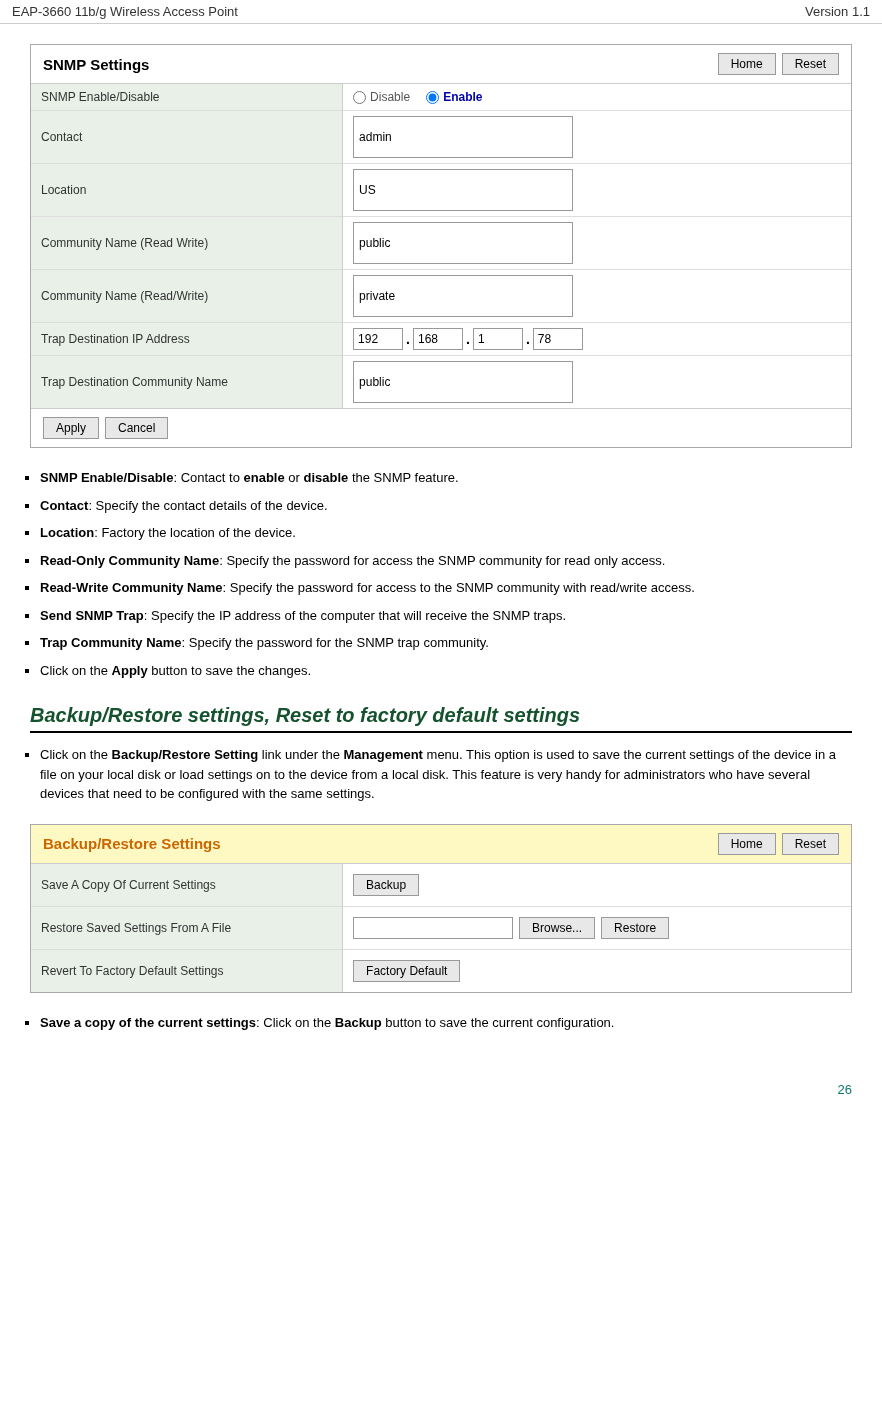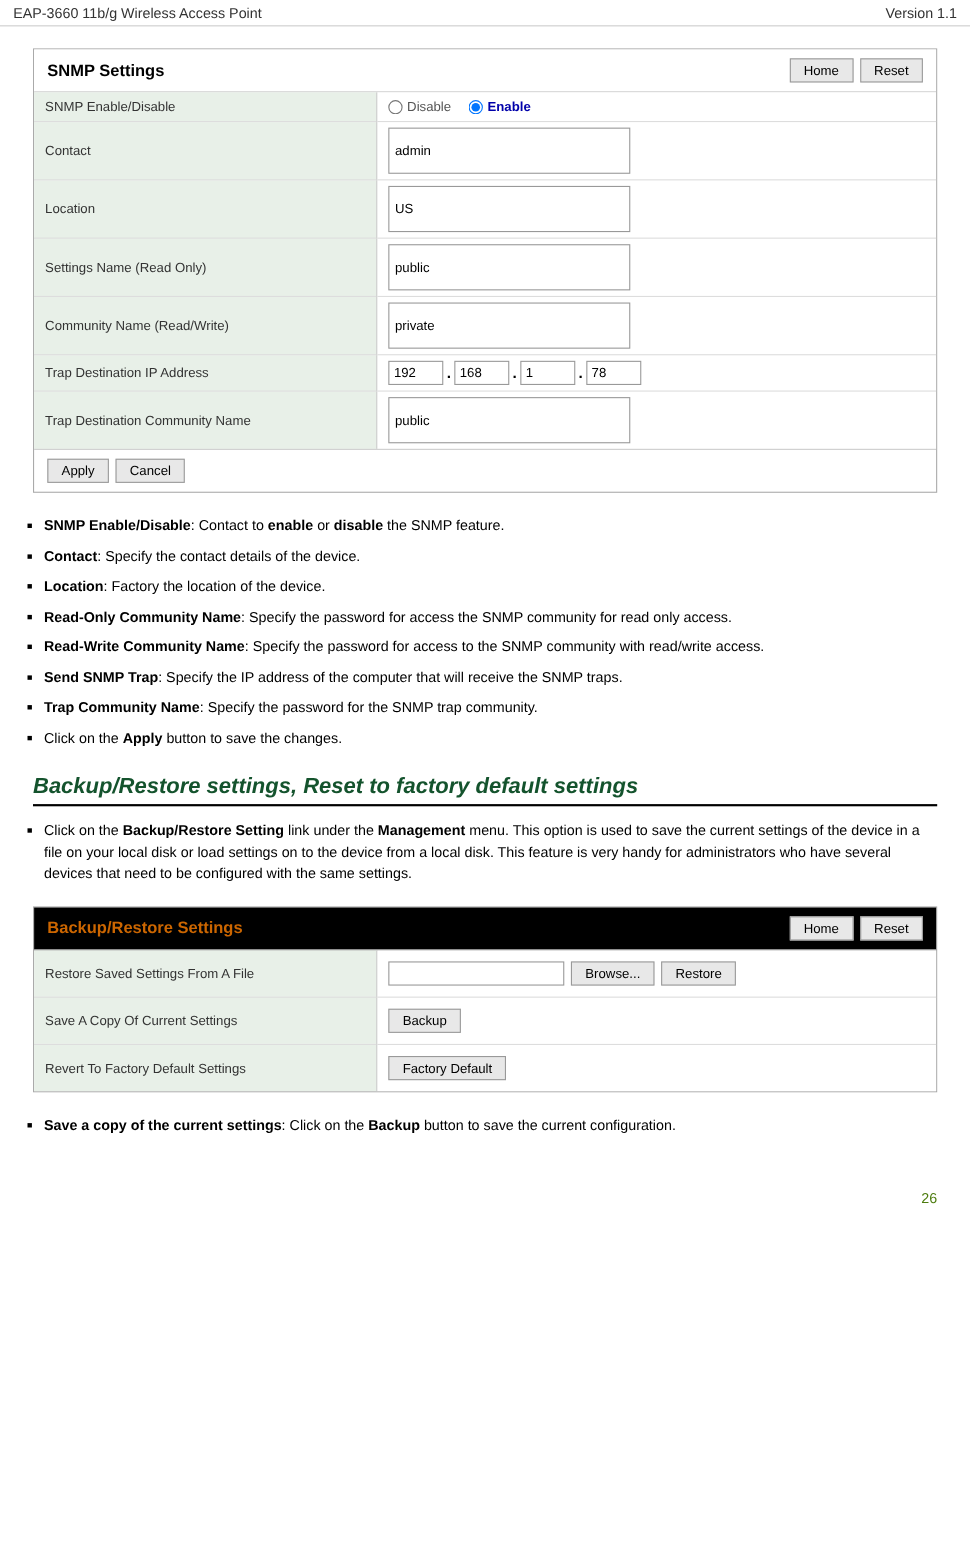--- a/index.html
+++ b/index.html
@@ -152,21 +152,21 @@
       padding-bottom: 4px;
       font-style: italic;
     }
     
     .backup-panel {
       border: 1px solid #aaa;
       margin-bottom: 20px;
       background: #fff;
     }
     .backup-panel .panel-header {
-      background: #000000;
+      background: #fef9c3;
     }
     .backup-panel .panel-title {
       color: #cc6600;
       font-size: 15px;
       font-weight: bold;
     }
     .backup-table {
       width: 100%;
       border-collapse: collapse;
     }
@@ -190,21 +190,21 @@
       font-size: 12px;
       width: 160px;
       height: 22px;
       background: #fff;
     }
     
     .page-footer {
       text-align: right;
       padding: 10px 30px;
       font-size: 13px;
-      color: #4d7c0f;
+      color: #0f766e;
     }
     b, strong { font-weight: bold; }
   </style>
 </head>
 <body>
 
 <div class="page-header">
   <span class="page-header-title">EAP-3660  11b/g Wireless Access Point</span>
   <span class="page-header-version">Version 1.1</span>
 </div>
@@ -246,21 +246,21 @@
         </tr>
 
         <tr>
           <td class="label-cell">Location</td>
           <td class="value-cell">
             <input type="text" class="text-input" value="US" style="">
           </td>
         </tr>
 
         <tr>
-          <td class="label-cell">Settings Name (Read Only)</td>
+          <td class="label-cell">Community Name (Read Write)</td>
           <td class="value-cell">
             <input type="text" class="text-input" value="public" style="">
           </td>
         </tr>
 
         <tr>
           <td class="label-cell">Community Name (Read/Write)</td>
           <td class="value-cell">
             <input type="text" class="text-input" value="private" style="">
           </td>
@@ -335,36 +335,36 @@
       <span class="panel-title">Backup/Restore Settings</span>
       <div class="panel-buttons">
         <button class="btn">Home</button>
         <button class="btn">Reset</button>
       </div>
     </div>
     <table class="backup-table">
       <tbody>
 
         <tr>
+          <td class="label-cell">Save A Copy Of Current Settings</td>
+          <td style="padding: 10px 10px; background:#fff;">
+            <button class="btn">Backup</button>
+          </td>
+        </tr>
+
+        <tr>
           <td class="label-cell">Restore Saved Settings From A File</td>
           <td style="padding: 10px 10px; background:#fff; display:flex; align-items:center; gap:6px;">
             <input type="text" class="file-input" value="" style="">
             <button class="btn">Browse...</button>
             <button class="btn">Restore</button>
           </td>
         </tr>
 
         <tr>
-          <td class="label-cell">Save A Copy Of Current Settings</td>
-          <td style="padding: 10px 10px; background:#fff;">
-            <button class="btn">Backup</button>
-          </td>
-        </tr>
-
-        <tr>
           <td class="label-cell">Revert To Factory Default Settings</td>
           <td style="padding: 10px 10px; background:#fff;">
             <button class="btn">Factory Default</button>
           </td>
         </tr>
       </tbody>
     </table>
   </div>
 
   <ul class="desc-list">

